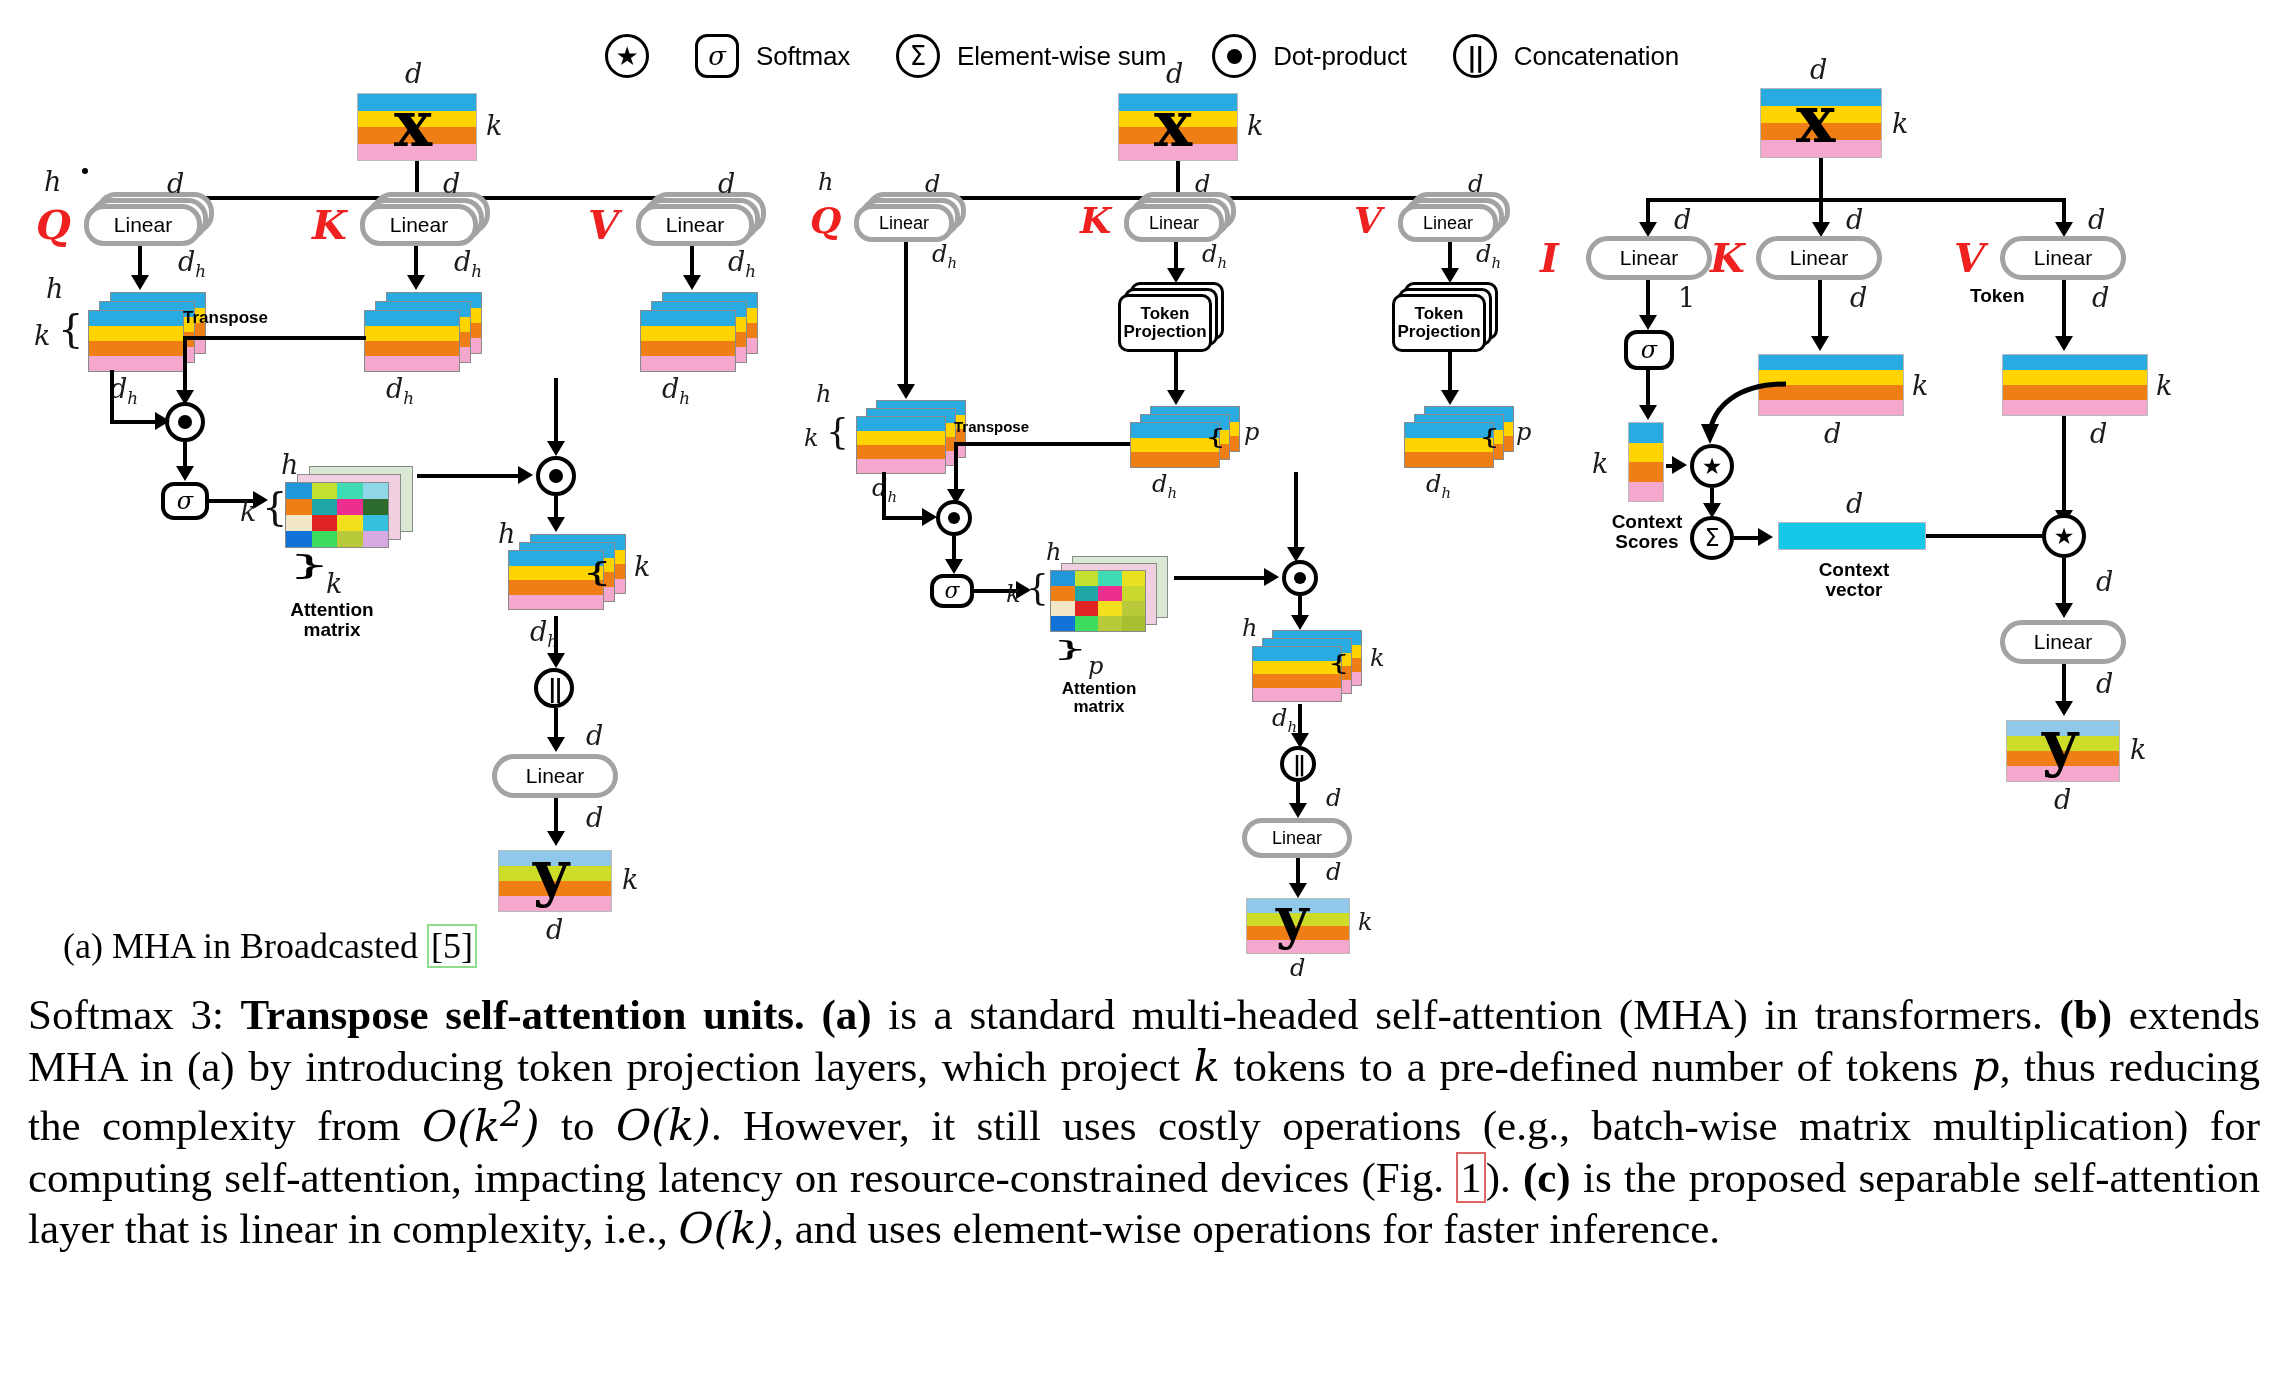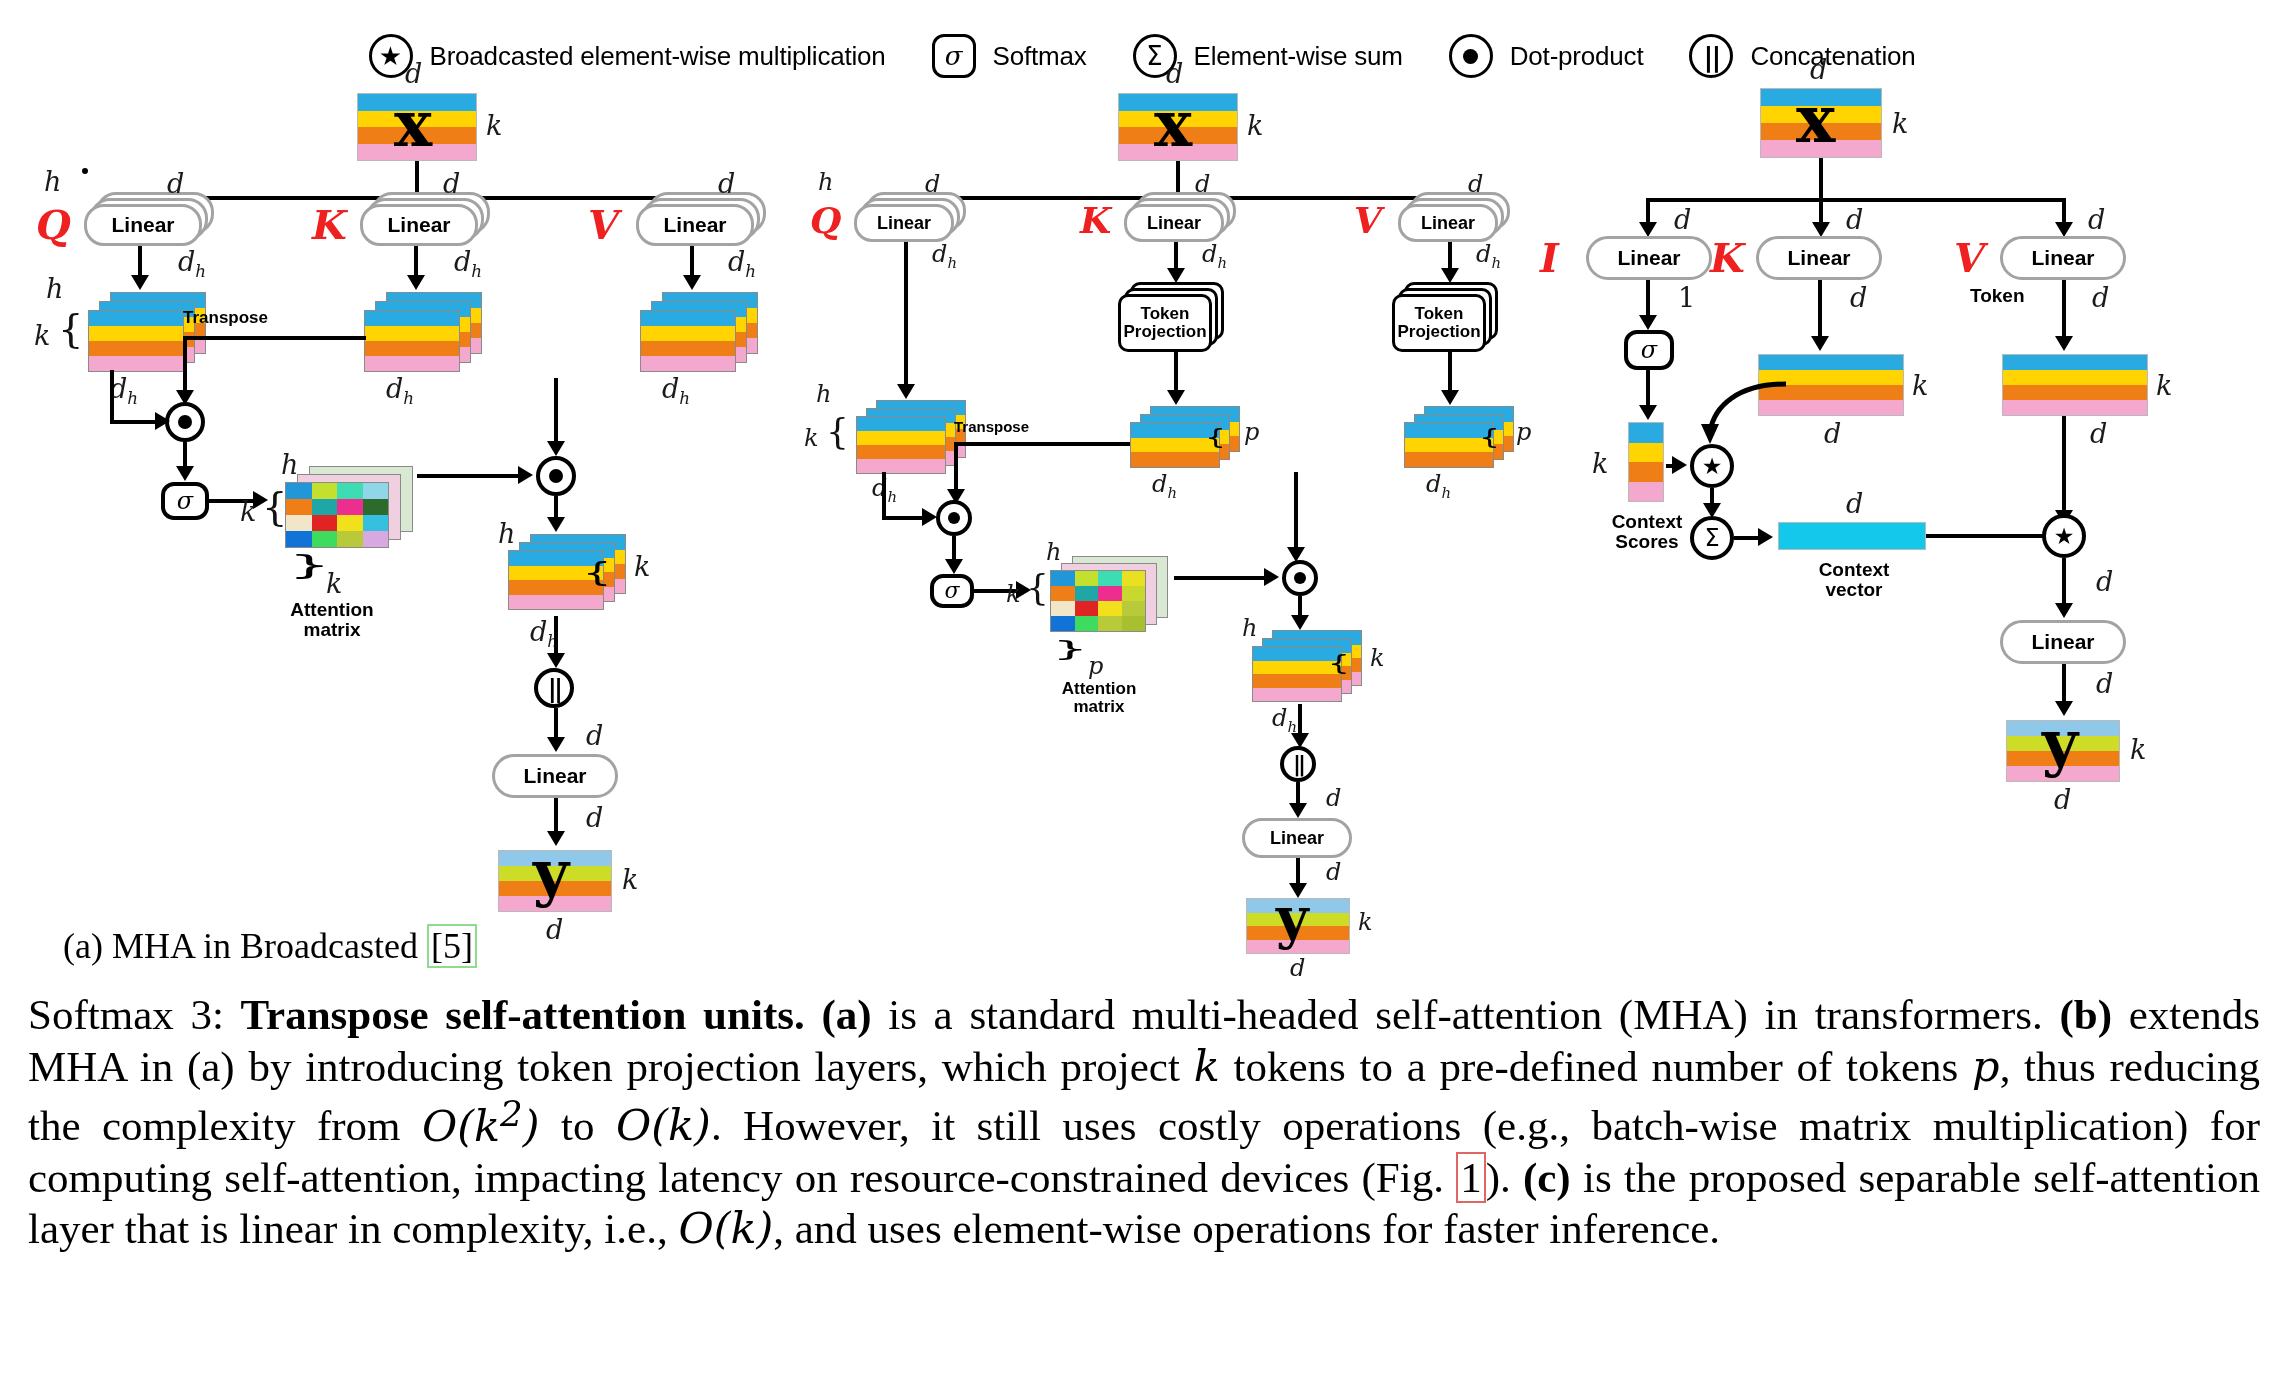--- a/index.html
+++ b/index.html
@@ -14,21 +14,21 @@
   .op{width:44px;height:44px;border:3px solid #000;border-radius:50%;display:flex;align-items:center;justify-content:center;background:#fff;box-sizing:border-box;}
   .op.rr{border-radius:12px;}
   .op .sigma{font-family:"DejaVu Serif",serif;font-style:italic;font-size:26px;line-height:1;}
   .op .sum{font-family:"DejaVu Sans",sans-serif;font-size:26px;line-height:1;}
   .op .star{font-size:26px;line-height:1;}
   .op .dot{width:15px;height:15px;border-radius:50%;background:#000;}
   .op .cat{font-family:"DejaVu Sans",sans-serif;font-size:27px;line-height:1;letter-spacing:-2px;font-weight:600;}
 
   
   .panel{position:absolute;top:70px;height:840px;}
-  .lin{position:absolute;border:3px solid #a3a3a3;border-radius:22px;background:#fff;display:flex;align-items:center;justify-content:center;font-size:21px;font-weight:700;box-sizing:border-box;text-align:right;}
+  .lin{position:absolute;border:5px solid #a3a3a3;border-radius:22px;background:#fff;display:flex;align-items:center;justify-content:center;font-size:21px;font-weight:400;box-sizing:border-box;text-align:right;}
   .lin.small{font-size:18px;}
   .tp{position:absolute;border:3px solid #000;border-radius:12px;background:#fff;display:flex;flex-direction:column;align-items:center;justify-content:center;font-size:17px;font-weight:700;line-height:1.05;box-sizing:border-box;text-align:center;}
   .stackline{position:absolute;border:3px solid #000;border-radius:22px;background:#fff;box-sizing:border-box;}
   .lbl{position:absolute;font-family:"DejaVu Serif",serif;font-style:italic;font-size:27px;line-height:1;color:#1a1a1a;white-space:nowrap;}
   .lbl sub{font-size:0.62em;font-style:italic;}
   .qkv{position:absolute;font-family:"DejaVu Serif",serif;font-style:italic;font-size:40px;color:#ef2020;font-weight:700;line-height:1;}
   .btxt{position:absolute;font-size:19px;font-weight:700;line-height:1.05;text-align:center;white-space:nowrap;}
   .ttxt{position:absolute;font-size:17px;font-weight:700;white-space:nowrap;}
 
   
@@ -78,21 +78,20 @@
 </head>
 <body>
 
 <div class="page">
 
   <div class="legend">
     <div class="leg-item">
       <span class="op">
           <span class="star">★</span>
         </span>
-      <span class="leg-label">Broadcasted element-wise multiplication</span>
     </div>
     <div class="leg-item">
       <span class="op rr">
           <span class="sigma">σ</span>
         </span>
       <span class="leg-label">Softmax</span>
     </div>
     <div class="leg-item">
       <span class="op">
           <span class="sum">Σ</span>

